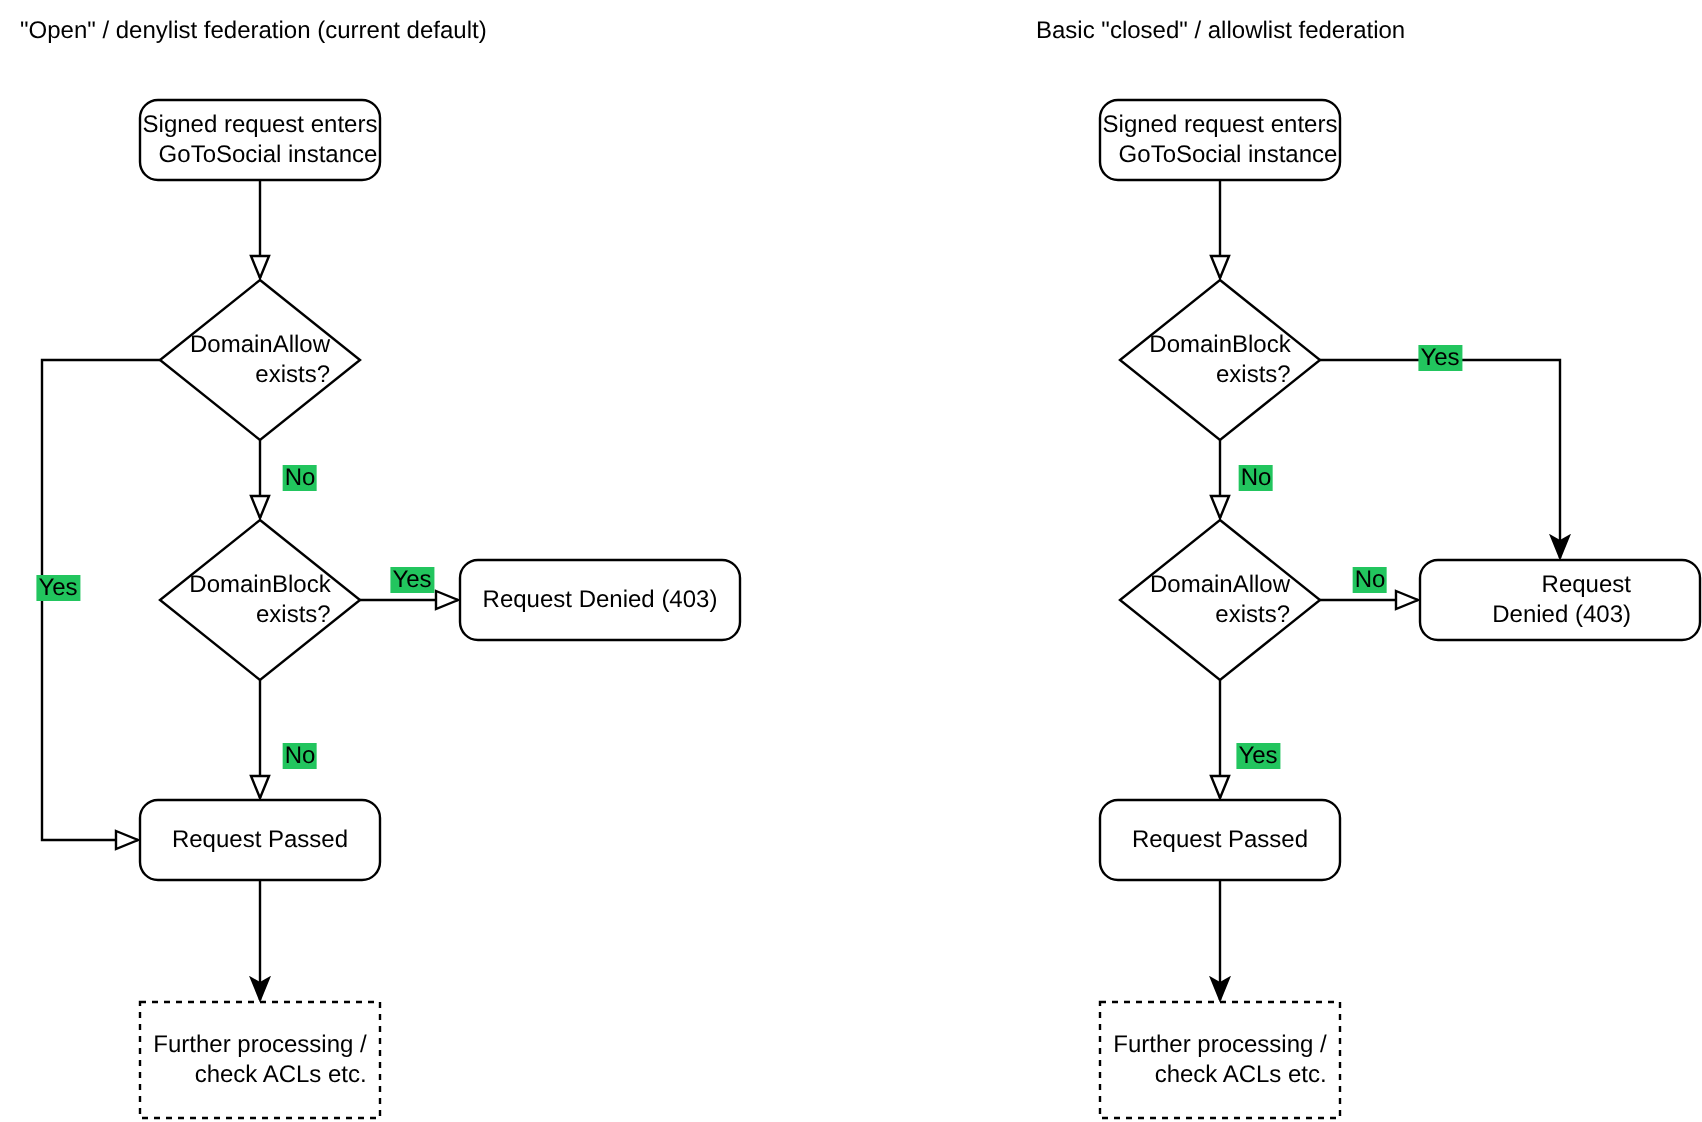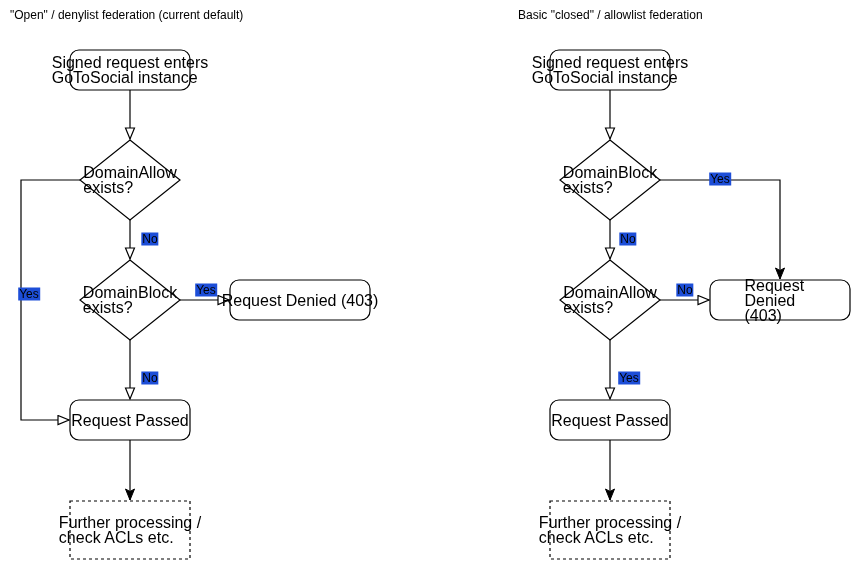--- a/index.html
+++ b/index.html
@@ -23,31 +23,31 @@
   }
   .diagram-title {
     position: absolute;
     font-size: 12px;
     line-height: 14px;
     white-space: nowrap;
   }
   .node-label {
     position: absolute;
     transform: translate(-50%, -50%);
-    font-size: 16px;
+    font-size: 12px;
     line-height: 15px;
-    text-align: left;
+    text-align: right;
     white-space: pre-line;
   }
   .edge-label {
     position: absolute;
     transform: translate(-50%, -50%);
     font-size: 12px;
     line-height: 13px;
-    background: #1d4ed8;
+    background: #22c55e;
     padding: 0 1px;
     white-space: nowrap;
   }
 </style>
 </head>
 <body>
 
 <div class="canvas">
 
   <svg class="shapes" width="851" height="561" viewBox="0 0 851 561">

